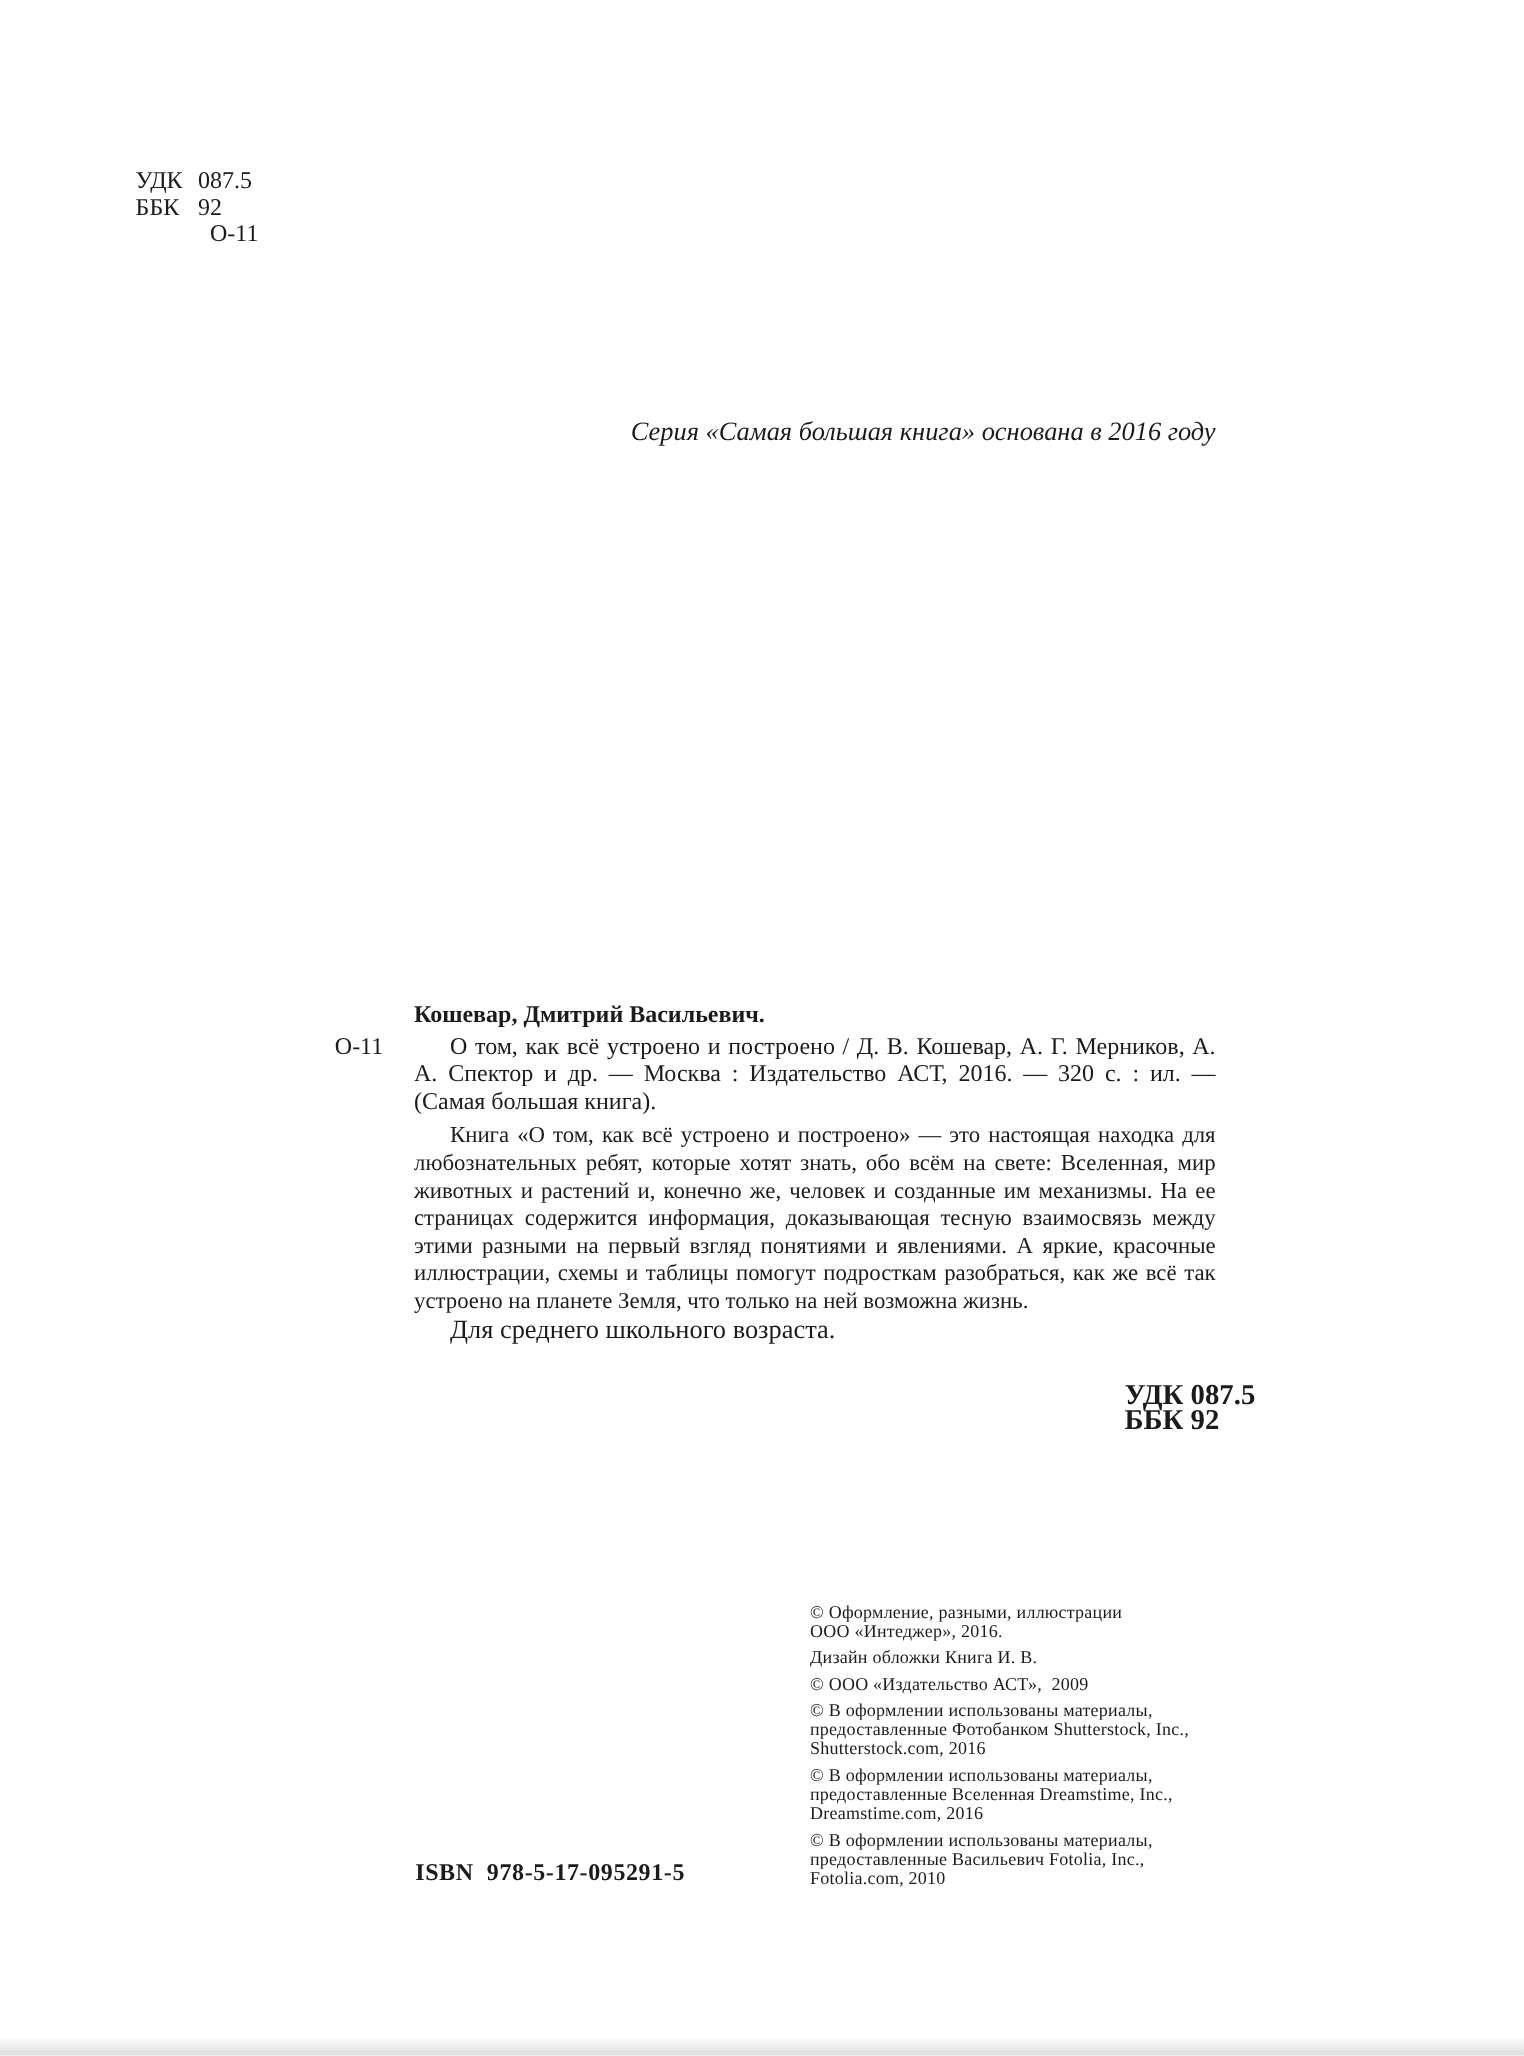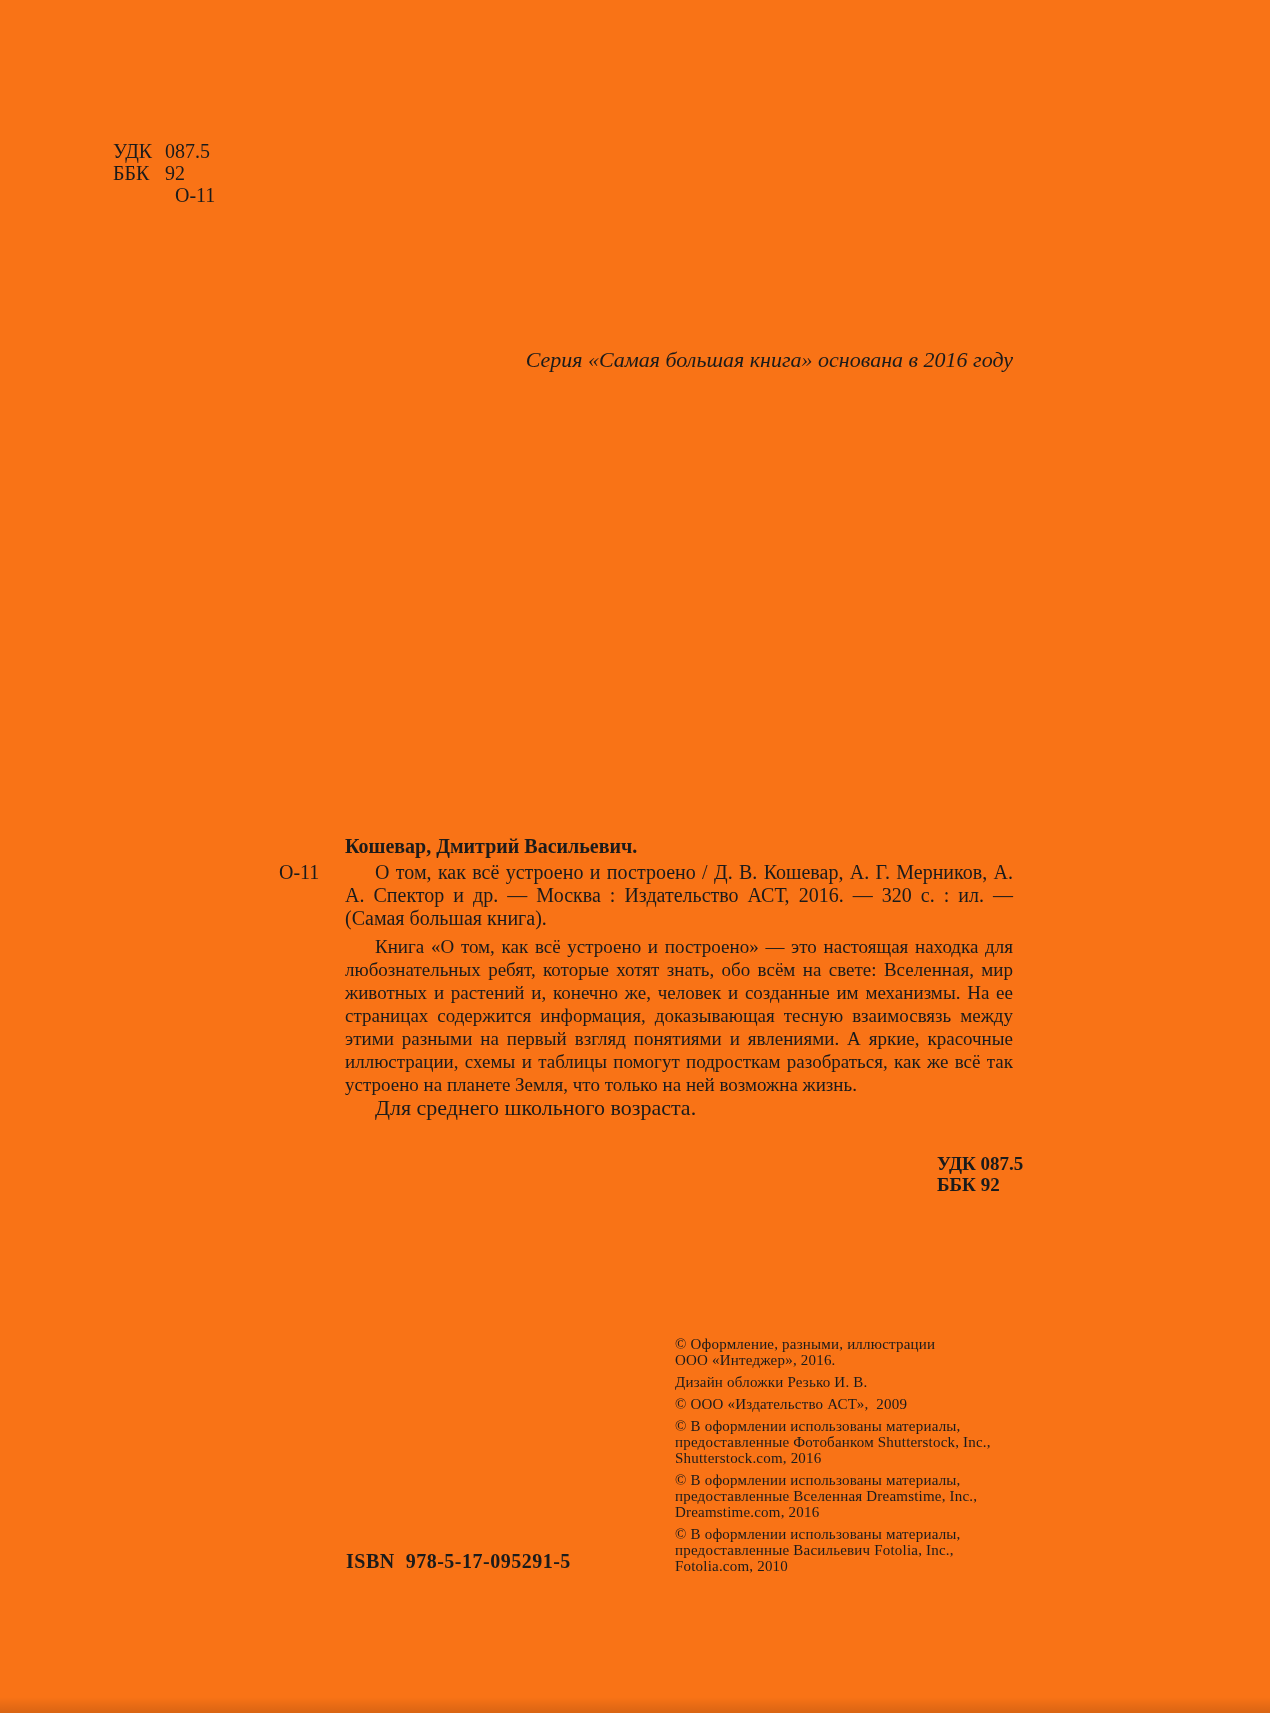--- a/index.html
+++ b/index.html
@@ -1,21 +1,21 @@
 <!DOCTYPE html>
 <html><head>
 <meta charset="utf-8">
 <style>
   html, body { margin: 0; padding: 0; background: #e8e8e8; }
   .page {
     position: relative;
     width: 1270px;
     height: 1713px;
     margin: 0 auto;
-    background: #f97316;
+    background: #ffffff;
     color: #1b1b1b;
     font-family: "Liberation Serif", "DejaVu Serif", serif;
     overflow: hidden;
   }
   .abs { position: absolute; }
 
   
   .top-codes { left: 113px; top: 140px; font-size: 20px; line-height: 22px; }
   .code-row { display: flex; }
   .code-label { width: 52px; }
@@ -36,21 +36,21 @@
   .desc { text-align: justify; text-indent: 30px; }
   .isbn-line { margin-top: 8px !important; text-indent: 30px; }
   .annotation {
     margin-top: 5px !important;
     font-size: 19px; line-height: 23px;
     text-align: justify; text-indent: 30px;
   }
   .audience { font-size: 22px; line-height: 23px; text-indent: 30px; }
 
   
-  .codes-right { left: 937px; top: 1153px; font-weight: bold; font-size: 19px; line-height: 21px; }
+  .codes-right { left: 937px; top: 1153px; font-weight: bold; font-size: 24px; line-height: 21px; }
 
   
   .copyright { left: 675px; top: 1336px; width: 335px; font-size: 15px; letter-spacing: 0.2px; }
   .cr-entry { margin-bottom: 6px; }
   .cr-line { line-height: 16px; white-space: pre; }
 
   
   .isbn-footer { left: 346px; top: 1550px; font-weight: bold; font-size: 20px; white-space: pre; letter-spacing: 0.5px; }
 
   
@@ -95,21 +95,21 @@
     <div>УДК 087.5</div>
     <div>ББК 92</div>
   </div>
 
   <div class="abs copyright">
     <div class="cr-entry">
       <div class="cr-line">© Оформление, разными, иллюстрации</div>
       <div class="cr-line">ООО «Интеджер», 2016.</div>
     </div>
     <div class="cr-entry">
-      <div class="cr-line">Дизайн обложки Резько И. В.</div>
+      <div class="cr-line">Дизайн обложки Книга И. В.</div>
     </div>
     <div class="cr-entry">
       <div class="cr-line">© ООО «Издательство АСТ»,  2009</div>
     </div>
     <div class="cr-entry">
       <div class="cr-line">© В оформлении использованы материалы,</div>
       <div class="cr-line">предоставленные Фотобанком Shutterstock, Inc.,</div>
       <div class="cr-line">Shutterstock.com, 2016</div>
     </div>
     <div class="cr-entry">

